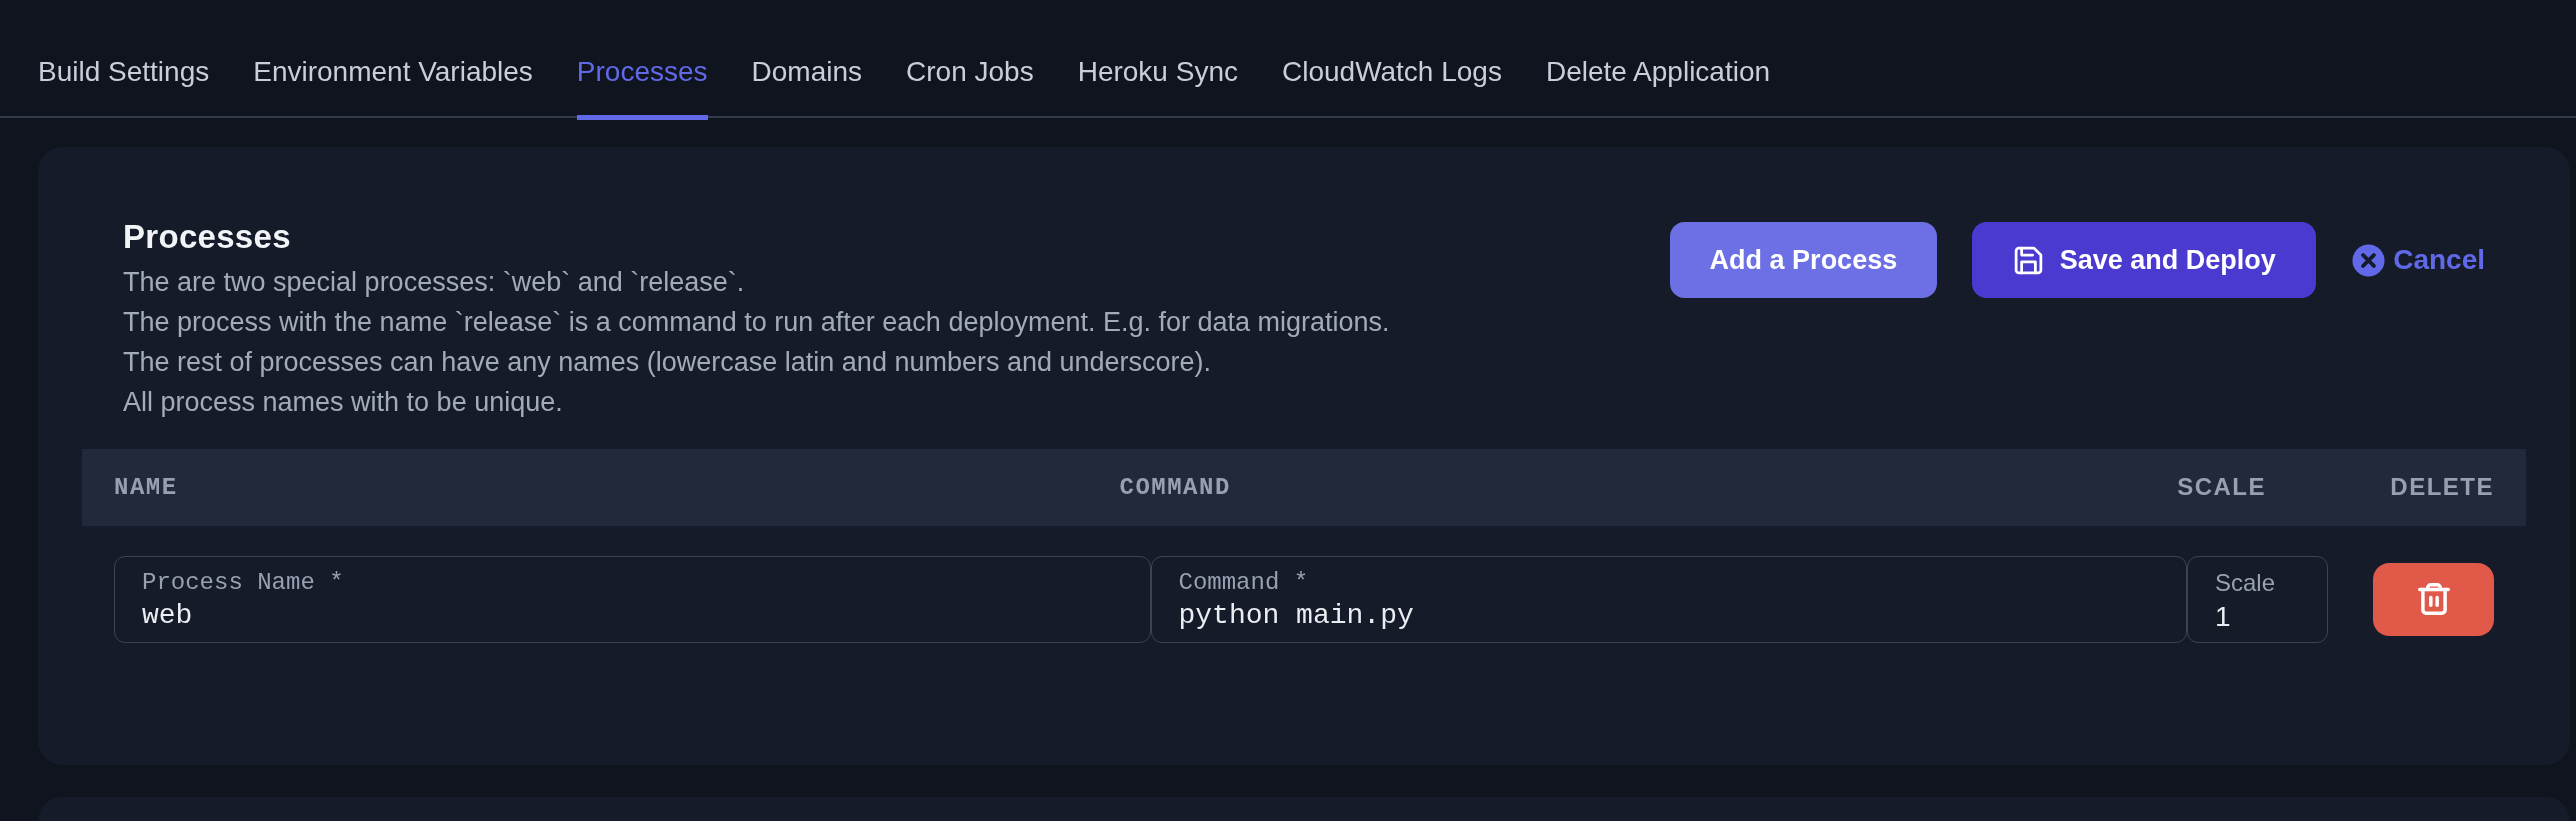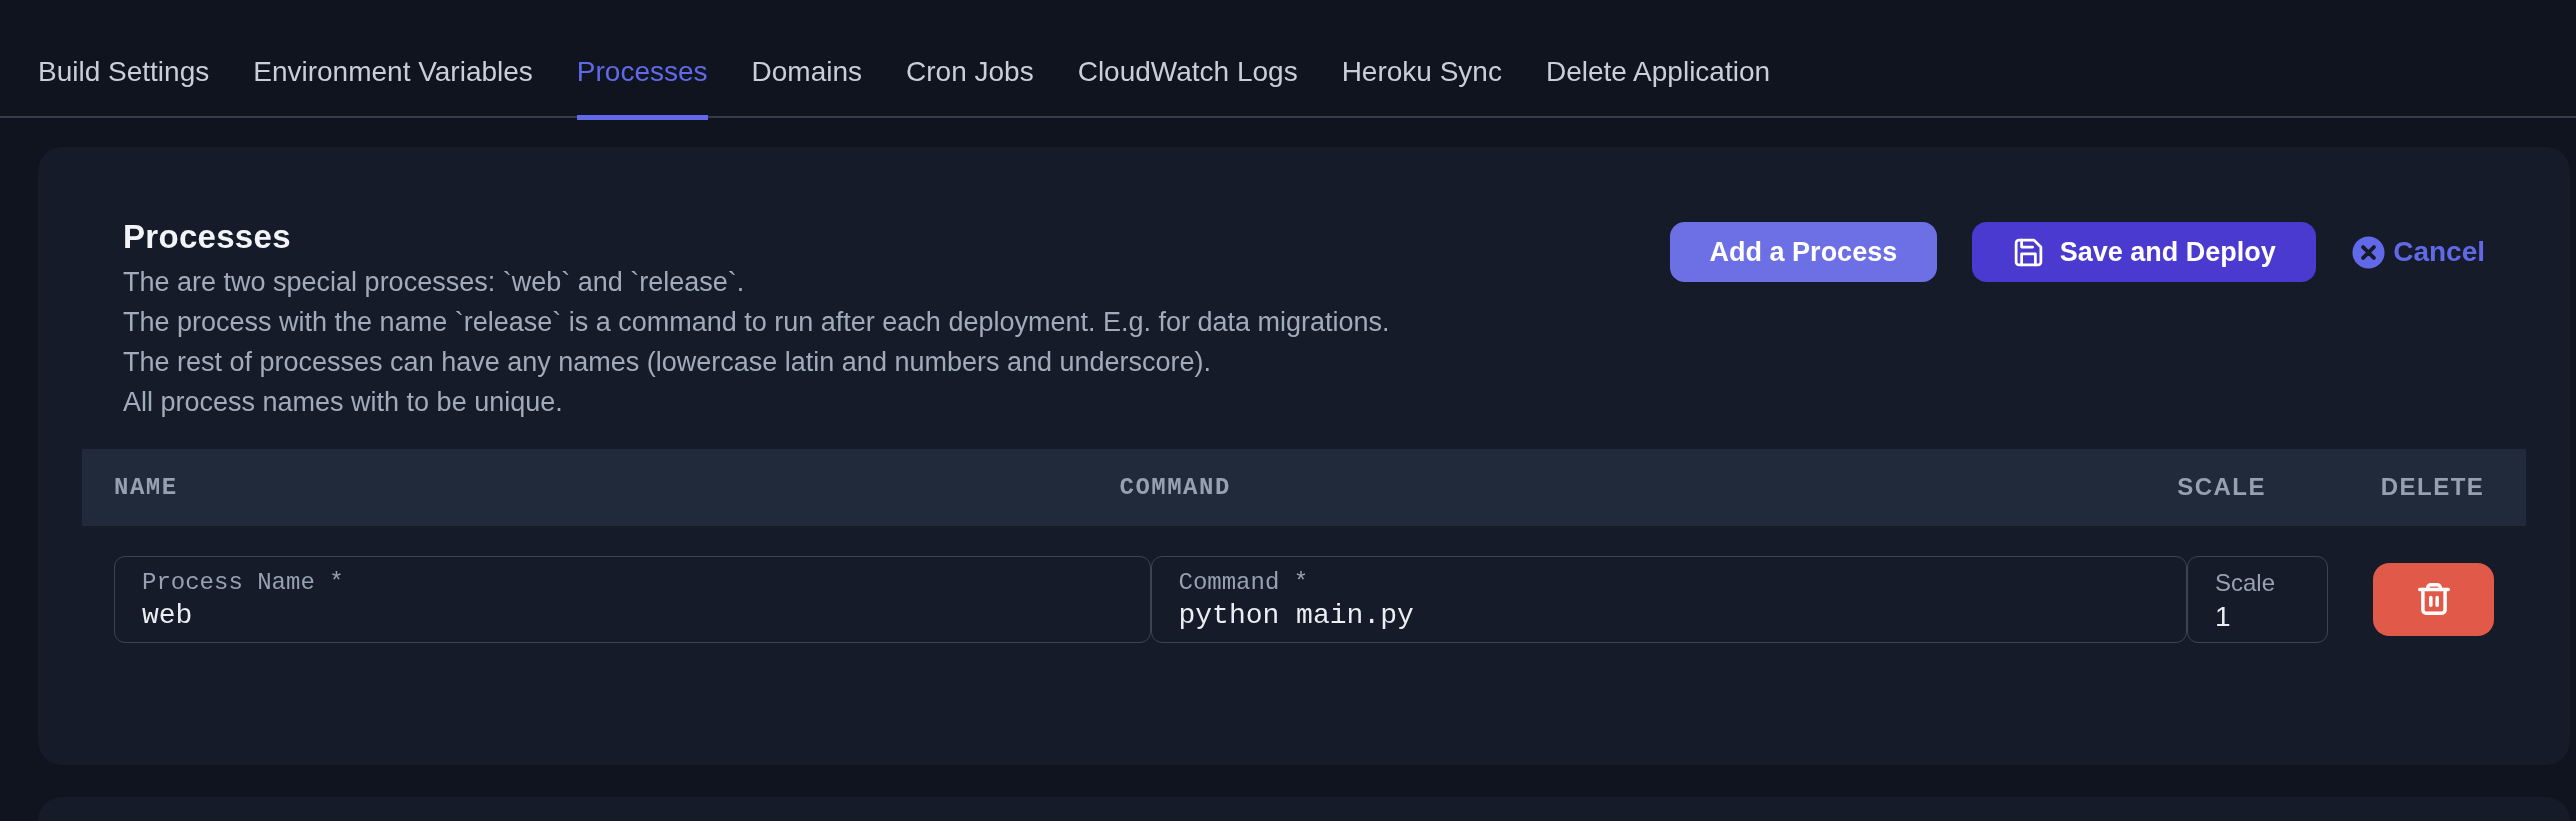--- a/index.html
+++ b/index.html
@@ -78,21 +78,21 @@
     color:var(--desc);
   }
   .actions{
     display:flex;
     align-items:center;
     gap:35px;
     padding-top:3.6px;
     flex-shrink:0;
   }
   .btn{
-    height:60px;
+    height:76px;
     border:none;
     border-radius:14.6px;
     padding:0 40px;
     font-family:inherit;
     font-size:27px;
     font-weight:700;
     color:#ffffff;
     display:inline-flex;
     align-items:center;
     gap:14.6px;
@@ -126,21 +126,21 @@
     gap:62px;
   }
   .th{
     font-size:24px;
     font-weight:700;
     letter-spacing:1.5px;
     color:var(--th-text);
   }
   .col-grow{flex:1 1 0;font-family:Liberation Mono, monospace;}
   .col-scale{width:141px;text-align:right;flex-shrink:0;}
-  .col-delete{width:123px;margin-left:43px;text-align:center;flex-shrink:0;}
+  .col-delete{width:123px;margin-left:43px;text-align:right;flex-shrink:0;}
 
   .trow{
     display:flex;
     align-items:center;
     padding:30px 32px 0 32px;
   }
   .field{
     border:1.8px solid var(--field-border);
     border-radius:11px;
     height:87px;
@@ -195,22 +195,22 @@
 </style>
 </head>
 <body>
 
 <nav class="nav">
   <span class="tab">Build Settings</span>
   <span class="tab">Environment Variables</span>
   <span class="tab active">Processes</span>
   <span class="tab">Domains</span>
   <span class="tab">Cron Jobs</span>
+  <span class="tab">Heroku Sync</span>
   <span class="tab">CloudWatch Logs</span>
-  <span class="tab">Heroku Sync</span>
   <span class="tab">Delete Application</span>
 </nav>
 
 <section class="card">
 
   <div class="card-header">
     <div>
       <h1 class="panel-title">Processes</h1>
       <div class="desc-line">The are two special processes: `web` and `release`.</div>
       <div class="desc-line">The process with the name `release` is a command to run after each deployment. E.g. for data migrations.</div>

